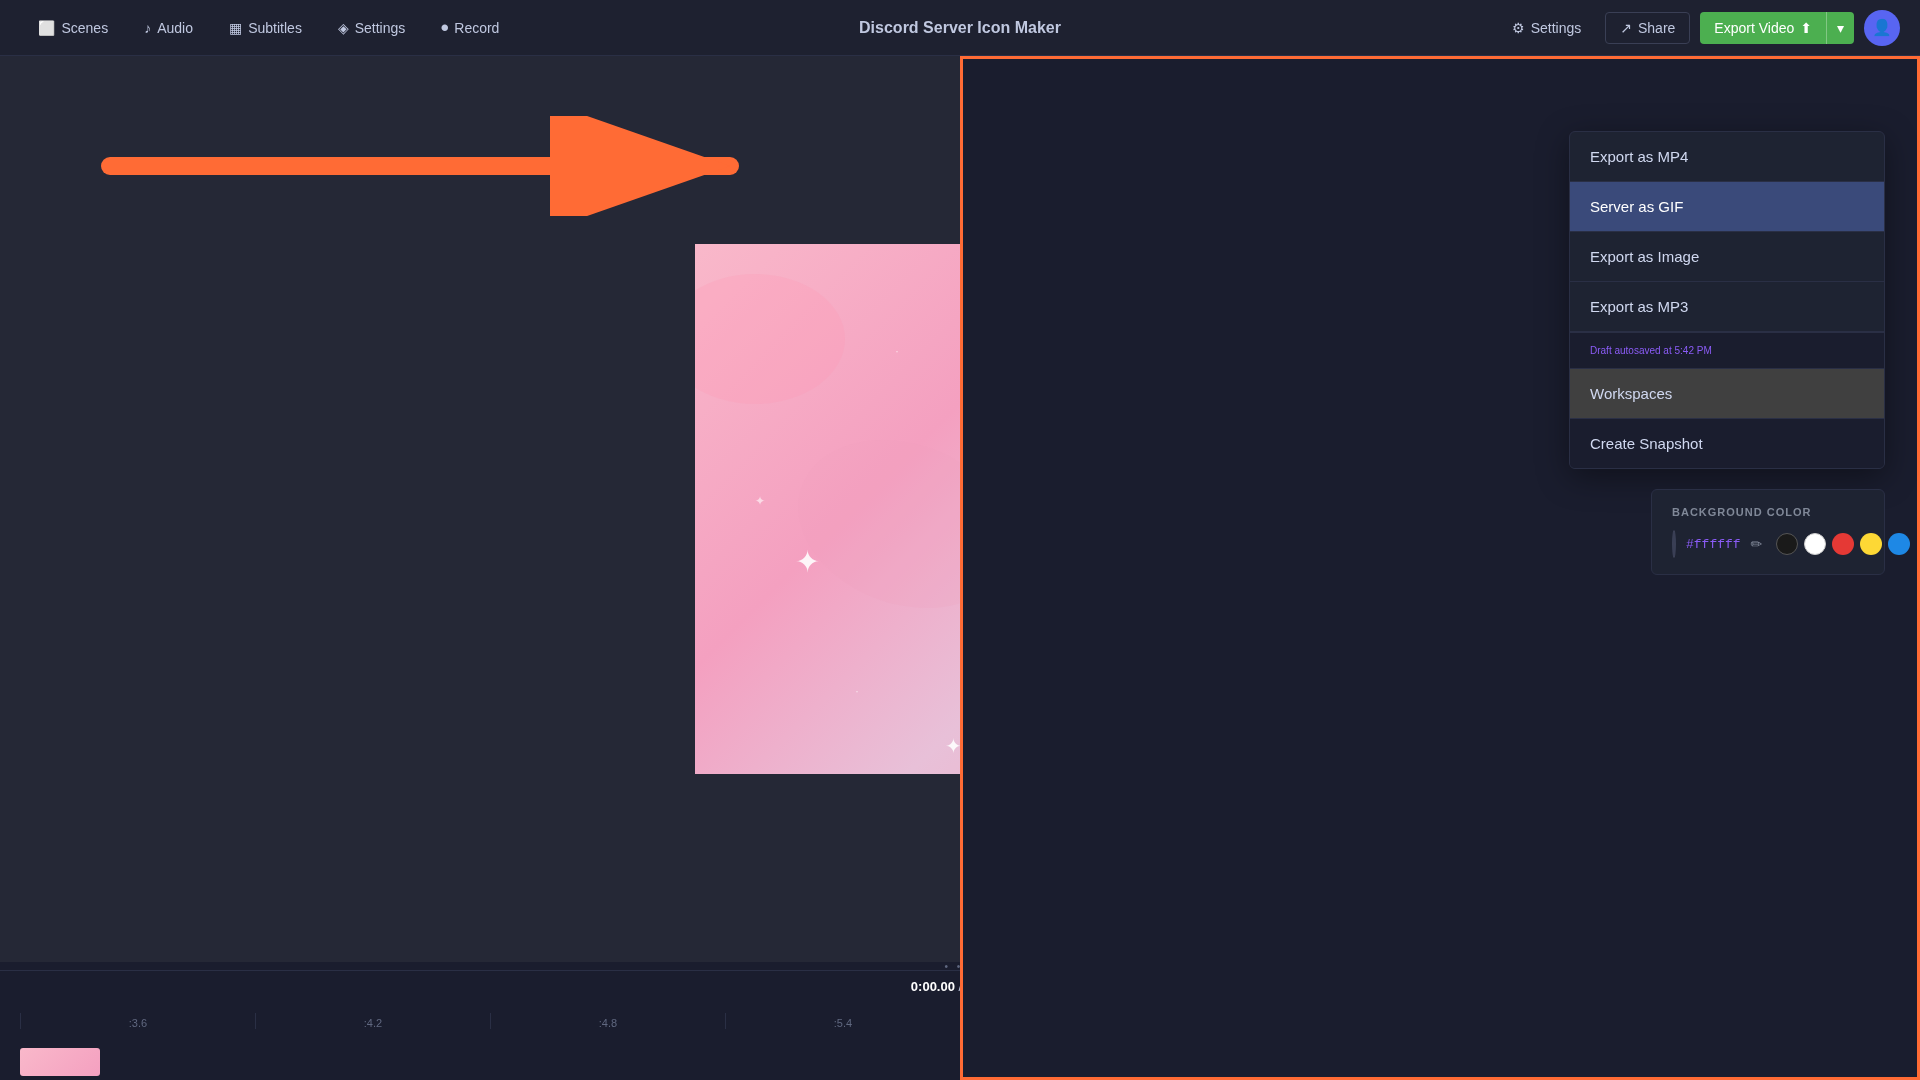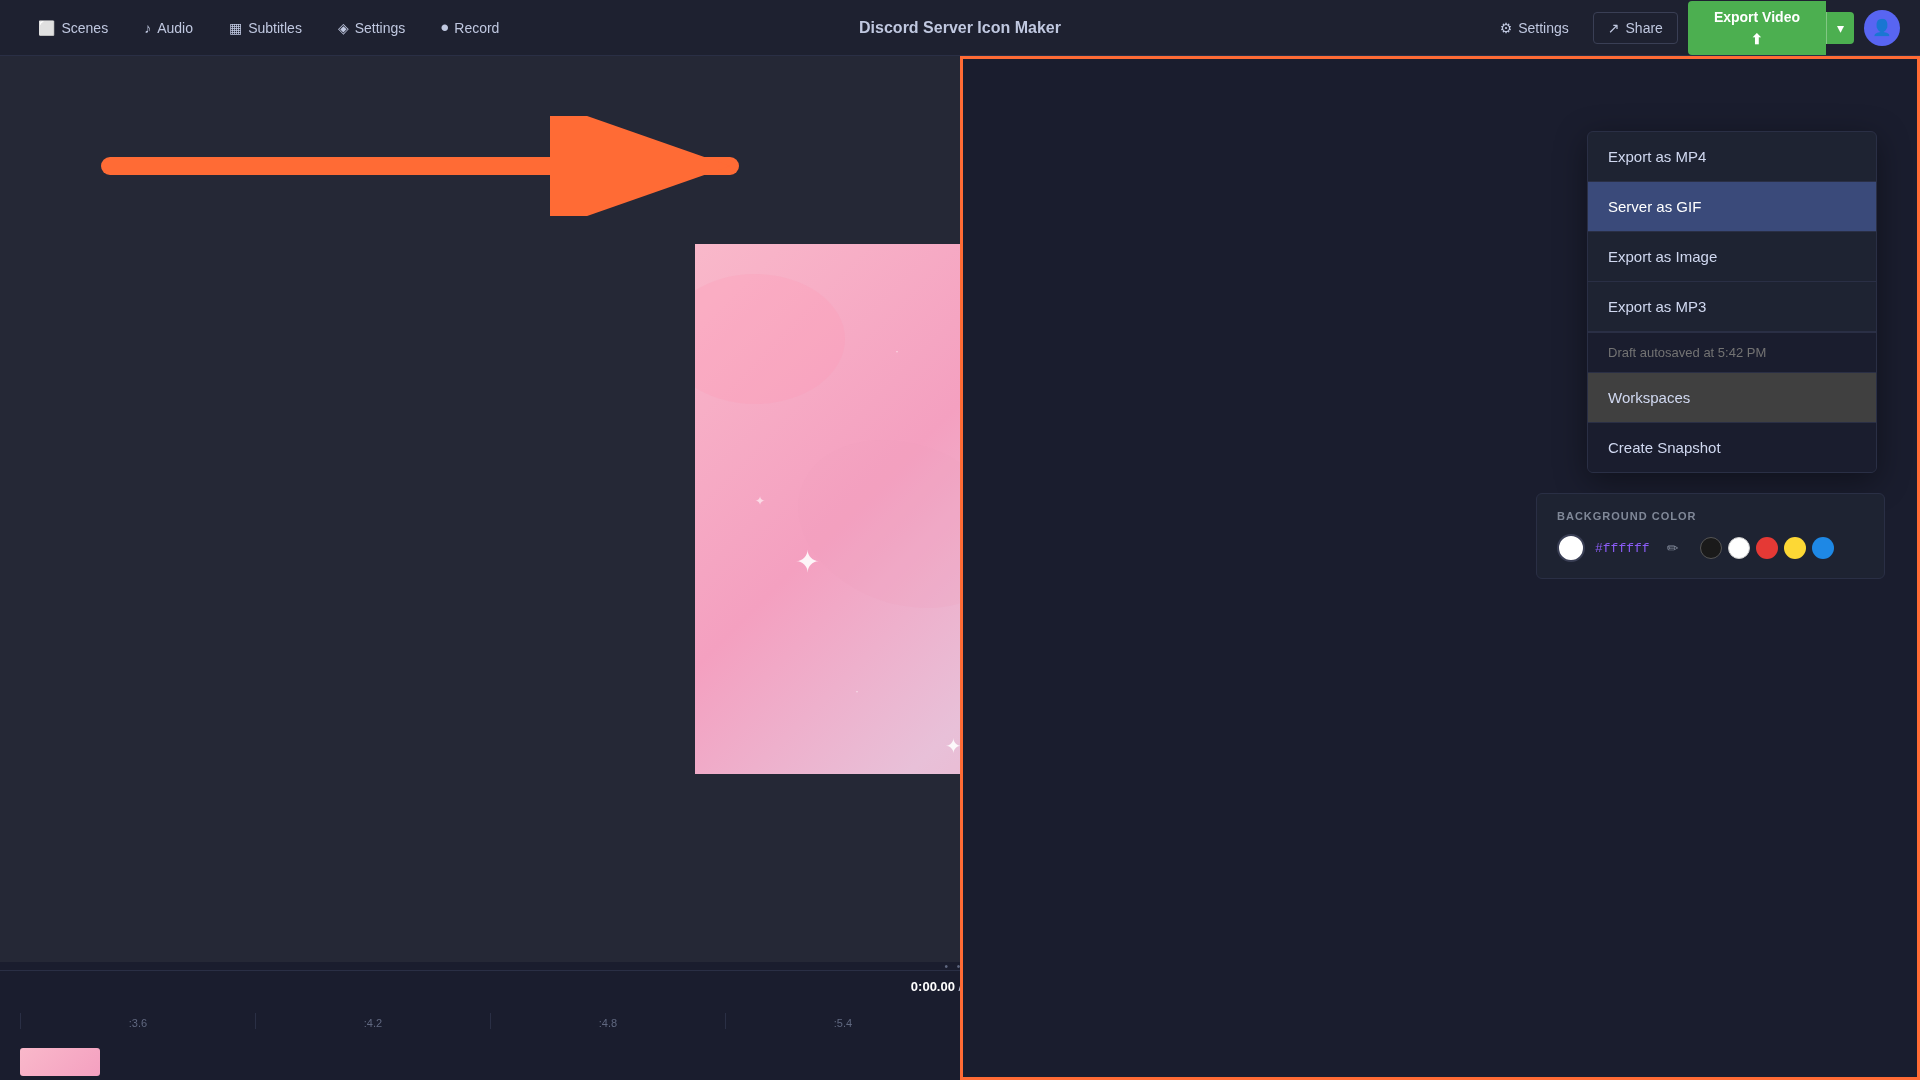--- a/index.html
+++ b/index.html
@@ -81,29 +81,28 @@
       border-radius: 4px;
     }
     .export-video-group {
       display: flex;
       align-items: center;
     }
     .export-video-btn {
       display: flex;
       align-items: center;
       gap: 6px;
-      padding: 8px 26px;
+      padding: 8px 14px;
       background: #4CAF50;
       border: none;
       color: #fff;
       font-size: 14px;
-      font-weight: 700;
+      font-weight: 400;
       cursor: pointer;
       border-radius: 4px 0 0 4px;
-      flex-direction: column;
     }
     .export-video-dropdown {
       padding: 8px 10px;
       background: #4CAF50;
       border: none;
       border-left: 1px solid rgba(255,255,255,0.3);
       color: #fff;
       font-size: 14px;
       cursor: pointer;
       border-radius: 0 4px 4px 0;
@@ -240,22 +239,22 @@
       color: #606880;
       font-size: 10px;
       letter-spacing: 3px;
     }
 
     
     .dropdown-menu {
       background: #1e2332;
       border: 1px solid #2a2f45;
       border-radius: 6px;
-      margin: 60px 28px 0 auto;
-      width: 290px;
+      margin: 60px 20px 0 auto;
+      width: 316px;
       overflow: hidden;
       box-shadow: 0 8px 32px rgba(0,0,0,0.4);
     }
 
     .dropdown-item {
       padding: 16px 20px;
       font-size: 15px;
       color: #d0d8f0;
       cursor: pointer;
       display: flex;
@@ -269,29 +268,29 @@
     }
 
     .dropdown-divider {
       border: none;
       border-top: 1px solid #2a2f45;
       margin: 0;
     }
 
     .dropdown-info {
       padding: 12px 20px;
-      font-size: 13px;
-      color: #737373;
+      font-size: 10px;
+      color: #8b5cf6;
       background: #1a1d2e;
     }
 
     
     .bg-color-section {
       margin: 20px 20px 0 auto;
-      width: 349px;
+      width: 234px;
       background: #1e2332;
       border: 1px solid #2a2f45;
       border-radius: 6px;
       padding: 16px 20px;
     }
     .bg-color-title {
       font-size: 11px;
       font-weight: 700;
       color: #808898;
       letter-spacing: 1px;

